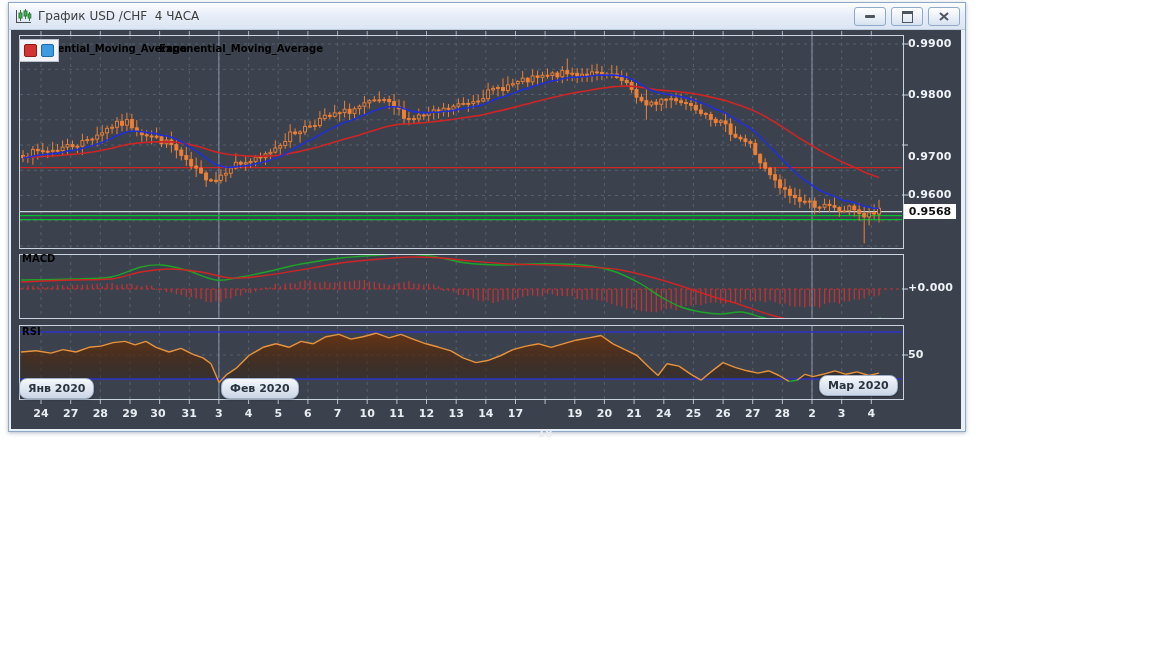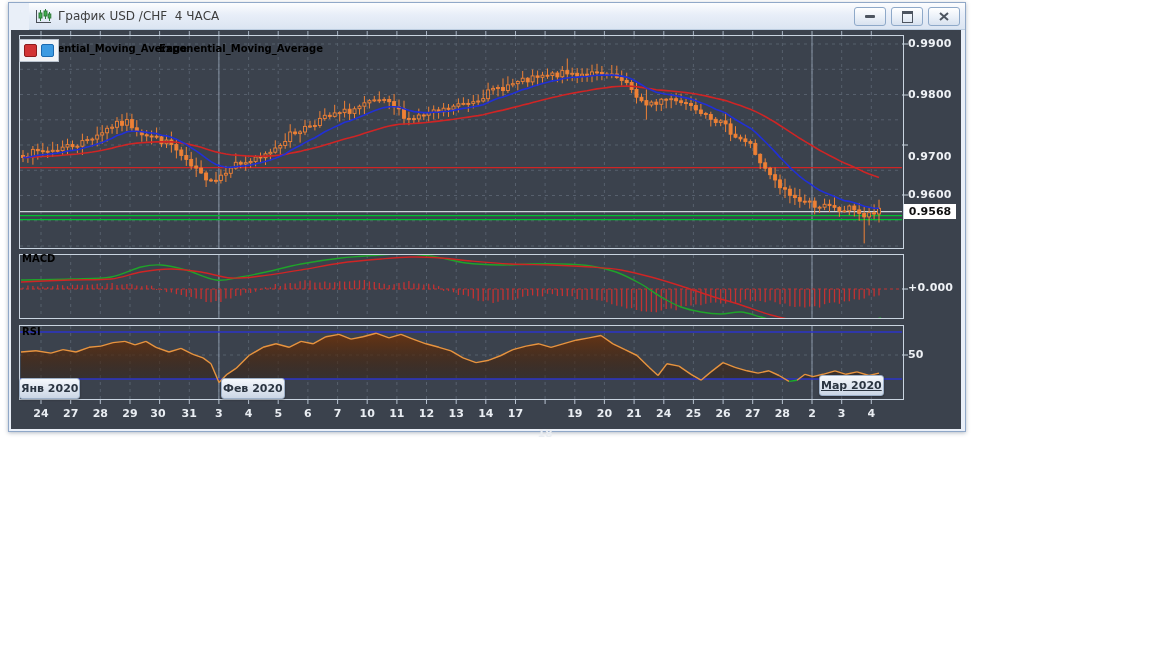--- a/index.html
+++ b/index.html
@@ -1,41 +1,41 @@
 <!DOCTYPE html>
 <html><head>
 <meta charset="utf-8">
 <style>
   html,body{margin:0;padding:0;width:1152px;height:648px;background:#ffffff;overflow:hidden;
     font-family:"DejaVu Sans",sans-serif;}
   .window{position:absolute;left:8px;top:2px;width:956px;height:428px;background:#e9eff8;
     border:1px solid #90a8c8;box-shadow:0 1px 4px rgba(40,60,90,.35);}
   .titlebar{position:relative;height:26px;background:linear-gradient(#fcfdfe,#e8eef8 45%,#dbe5f2);
-    border-bottom:1px solid #bccde0;display:flex;align-items:center;padding:0 6px;margin-left:20px;}
+    border-bottom:1px solid #bccde0;display:flex;align-items:center;padding:0 6px;}
   .title{font-size:12px;color:#3d3d3d;margin-left:6px;white-space:pre;}
   .winbtns{position:absolute;right:5px;top:4px;display:flex;gap:5px;}
   .winbtn{width:30px;height:17px;border:1px solid #8ea9c9;border-radius:3px;cursor:default;
     background:linear-gradient(#ffffff,#eaf0f8 55%,#d8e2ef);display:flex;align-items:center;justify-content:center;}
   .glyph-min{width:10px;height:3px;background:#4d5560;border-radius:1px;}
   .glyph-rest{width:9px;height:8px;border:1px solid #4d5560;border-top:3px solid #4d5560;background:transparent;}
   .client{position:absolute;left:2px;top:27px;width:950px;height:399px;background:#3b424d;}
   #chart-svg{position:absolute;left:0;top:0;}
   .ovl{position:absolute;pointer-events:none;}
   .axis-lbl{font-size:11px;font-weight:600;color:#eef1f5;letter-spacing:.2px;}
   .price-tag{left:893px;top:174px;width:52px;height:15px;background:#ffffff;color:#101010;
     font-size:11px;font-weight:600;text-align:center;line-height:15px;}
   .legend-box{left:8px;top:9px;width:38px;height:21px;background:#f2f4f7;border:1px solid #b9c2ce;
     display:flex;align-items:center;justify-content:center;gap:4px;z-index:3;}
   .sq{width:11px;height:11px;border-radius:2px;}
   .sq-red{background:#d23434;border:1px solid #8c1c1c;}
   .sq-blue{background:#3d9be2;border:1px solid #1b6ab0;}
   .legend-txt{font-size:10px;font-weight:700;z-index:2;white-space:nowrap;}
   .pane-lbl{font-size:10px;font-weight:700;z-index:2;}
-  .date-tag{height:19px;padding:0 1px;background:linear-gradient(#f5f8fc,#cbd6e5);
-    border:1px solid #9db0c8;border-radius:3px;color:#2a3440;font-size:11px;font-weight:700;
+  .date-tag{height:19px;padding:0 8px;background:linear-gradient(#f5f8fc,#cbd6e5);
+    border:1px solid #9db0c8;border-radius:8px;color:#2a3440;font-size:11px;font-weight:700;
     line-height:19px;z-index:4;box-shadow:0 1px 2px rgba(0,0,0,.3);}
   .xlbl{position:absolute;width:28px;text-align:center;font-size:11px;font-weight:700;color:#e9edf2;}
 </style>
 </head>
 <body>
 
 <div class="window">
   <div class="titlebar">
     <svg width="17" height="15" viewBox="0 0 17 15">
       <line x1="1.5" y1="1" x2="1.5" y2="14" stroke="#4a4f57" stroke-width="1"></line>
@@ -887,21 +887,21 @@
     <span class="ovl axis-lbl" style="left:897px;top:58px;">0.9800</span>
     <span class="ovl axis-lbl" style="left:897px;top:108px;margin-top:12px;">0.9700</span>
     <span class="ovl axis-lbl" style="left:897px;top:158px;">0.9600</span>
     <span class="ovl axis-lbl" style="left:897px;top:251px;">+0.000</span>
     <span class="ovl axis-lbl" style="left:897px;top:318px;">50</span>
 
     <div class="ovl price-tag">0.9568</div>
 
     <div class="ovl date-tag" style="left:8px;top:348px;min-width:46px;">Янв 2020</div>
     <div class="ovl date-tag" style="left:210px;top:348px;min-width:46px;">Фев 2020</div>
-    <div class="ovl date-tag" style="left:808px;top:345px;min-width:46px;text-decoration:underline;">Мар 2020</div>
+    <div class="ovl date-tag" style="left:808px;top:345px;min-width:46px;">Мар 2020</div>
 
     <div class="ovl" id="xlabels" style="left:0;top:0;width:894px;height:399px;">
         <span class="xlbl" style="left: 16px; top: 377px;">24</span>
         <span class="xlbl" style="left: 45.655px; top: 377px;">27</span>
         <span class="xlbl" style="left: 75.31px; top: 377px;">28</span>
         <span class="xlbl" style="left: 104.965px; top: 377px;">29</span>
         <span class="xlbl" style="left: 133px; top: 377px;">30</span>
         <span class="xlbl" style="left: 164.275px; top: 377px;">31</span>
         <span class="xlbl" style="left: 193.93px; top: 377px;">3</span>
         <span class="xlbl" style="left: 223.585px; top: 377px;">4</span>

